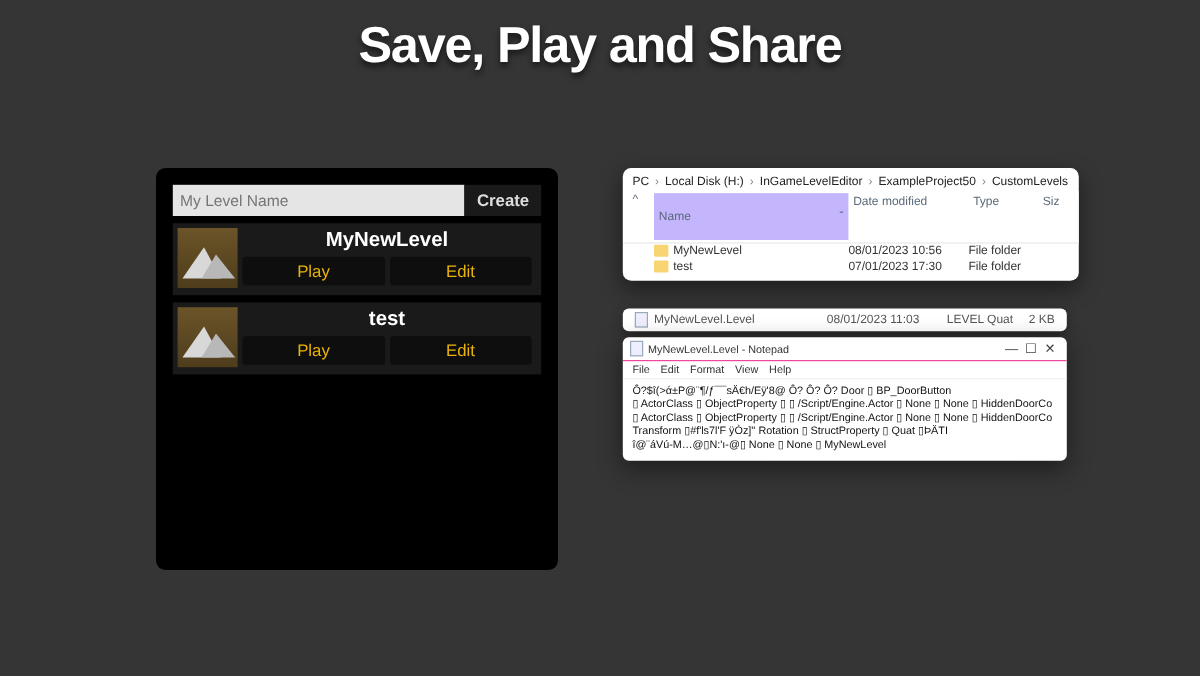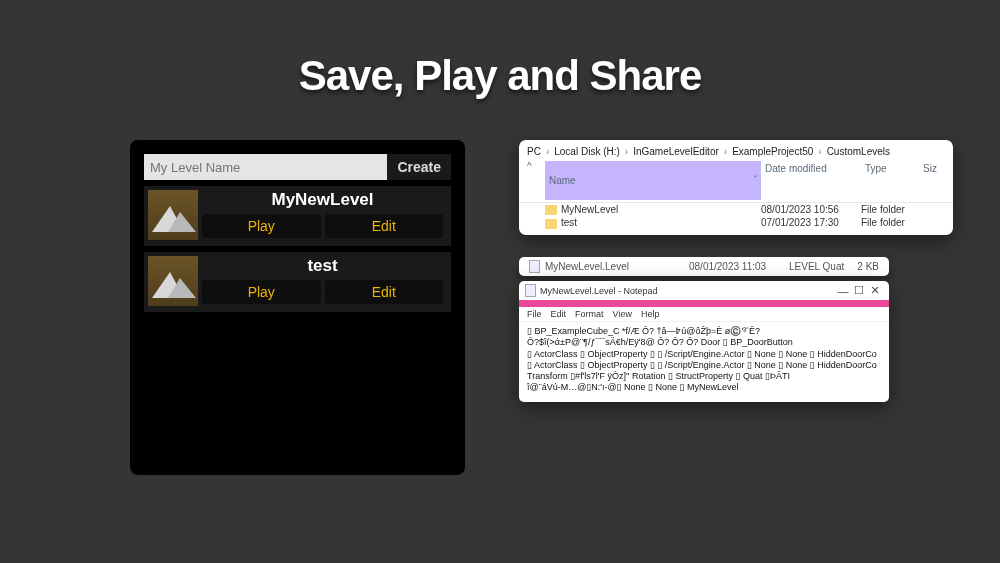--- a/index.html
+++ b/index.html
@@ -7,21 +7,20 @@
 
     .headline {
       position: absolute;
       top: 14px; left: 0; right: 0;
       text-align: center;
       font-size: 42px;
       font-weight: 900;
       color: #fff;
       letter-spacing: -1px;
       text-shadow: 0 3px 5px rgba(0,0,0,0.6);
-      margin-top: 38px;
     }
 
     
     .editor-panel {
       position: absolute;
       left: 130px; top: 140px;
       width: 335px; height: 335px;
       background: #000;
       border-radius: 8px;
       padding: 14px;
@@ -86,21 +85,21 @@
       border-radius: 3px;
       display: flex; align-items: center; justify-content: center;
       height: 24px;
       cursor: pointer;
     }
 
     
     .explorer {
       position: absolute;
       left: 519px; top: 140px;
-      width: 434px;
+      width: 380px;
       background: #fff;
       border-radius: 7px;
       box-shadow: 0 6px 18px rgba(0,0,0,0.45);
       font-size: 10px;
       color: #333;
       overflow: hidden;
     }
     .breadcrumb {
       padding: 6px 8px 2px;
       display: flex; gap: 5px; align-items: center;
@@ -154,21 +153,21 @@
       background: #fff;
       border-radius: 5px;
       box-shadow: 0 6px 20px rgba(0,0,0,0.45);
       font-size: 10px;
       color: #222;
       overflow: hidden;
     }
     .np-title {
       display:flex; align-items:center;
       padding:3px 6px;
-      border-bottom:7px solid #ec4899;
+      border-bottom:1px solid #ec4899;
     }
     .np-title .file-icon { margin-right:4px; }
     .np-title span.t { flex:1; color:#333; font-size:9px; }
     .winbtn { width:16px; text-align:center; color:#444; font-size:11px; cursor:pointer; }
     .np-menu { display:flex; gap:9px; padding:2px 8px; font-size:9px; color:#333; border-bottom:1px solid #f0f0f0; }
     .np-body {
       padding:4px 8px 8px;
       font-family: "Segoe UI", Arial;
       font-size: 9px;
       color:#111;
@@ -264,20 +263,19 @@
     <span class="winbtn">✕</span>
   </div>
   <div class="np-menu">
     <span>File</span>
     <span>Edit</span>
     <span>Format</span>
     <span>View</span>
     <span>Help</span>
   </div>
   <div class="np-body">
-    <span class="np-line">▯  BP_ExampleCube_C  *f/Æ                                    Õ?           †â—߈ú@ôŽþ=È ø©️'³´Ê?</span>
     <span class="np-line">                      Ô?$î(&gt;ά±P@¨¶/ƒ¯¯sÄ€h/Eÿ'8@    Ô?    Ô?    Ô?  Door    ▯  BP_DoorButton</span>
     <span class="np-line">  ▯  ActorClass ▯  ObjectProperty ▯  ▯  /Script/Engine.Actor ▯  None ▯  None     ▯  HiddenDoorCo</span>
     <span class="np-line">  ▯  ActorClass ▯  ObjectProperty ▯  ▯  /Script/Engine.Actor ▯  None ▯  None     ▯  HiddenDoorCo</span>
     <span class="np-line">Transform                ▯#f'ls7l'F ÿÒz]''            Rotation  ▯  StructProperty    ▯    Quat          ▯ÞÄTI</span>
     <span class="np-line">î@¨áVú-M…@▯N:'ı-@▯  None ▯  None    ▯  MyNewLevel</span>
   </div>
 </div>
 
 </body></html>

